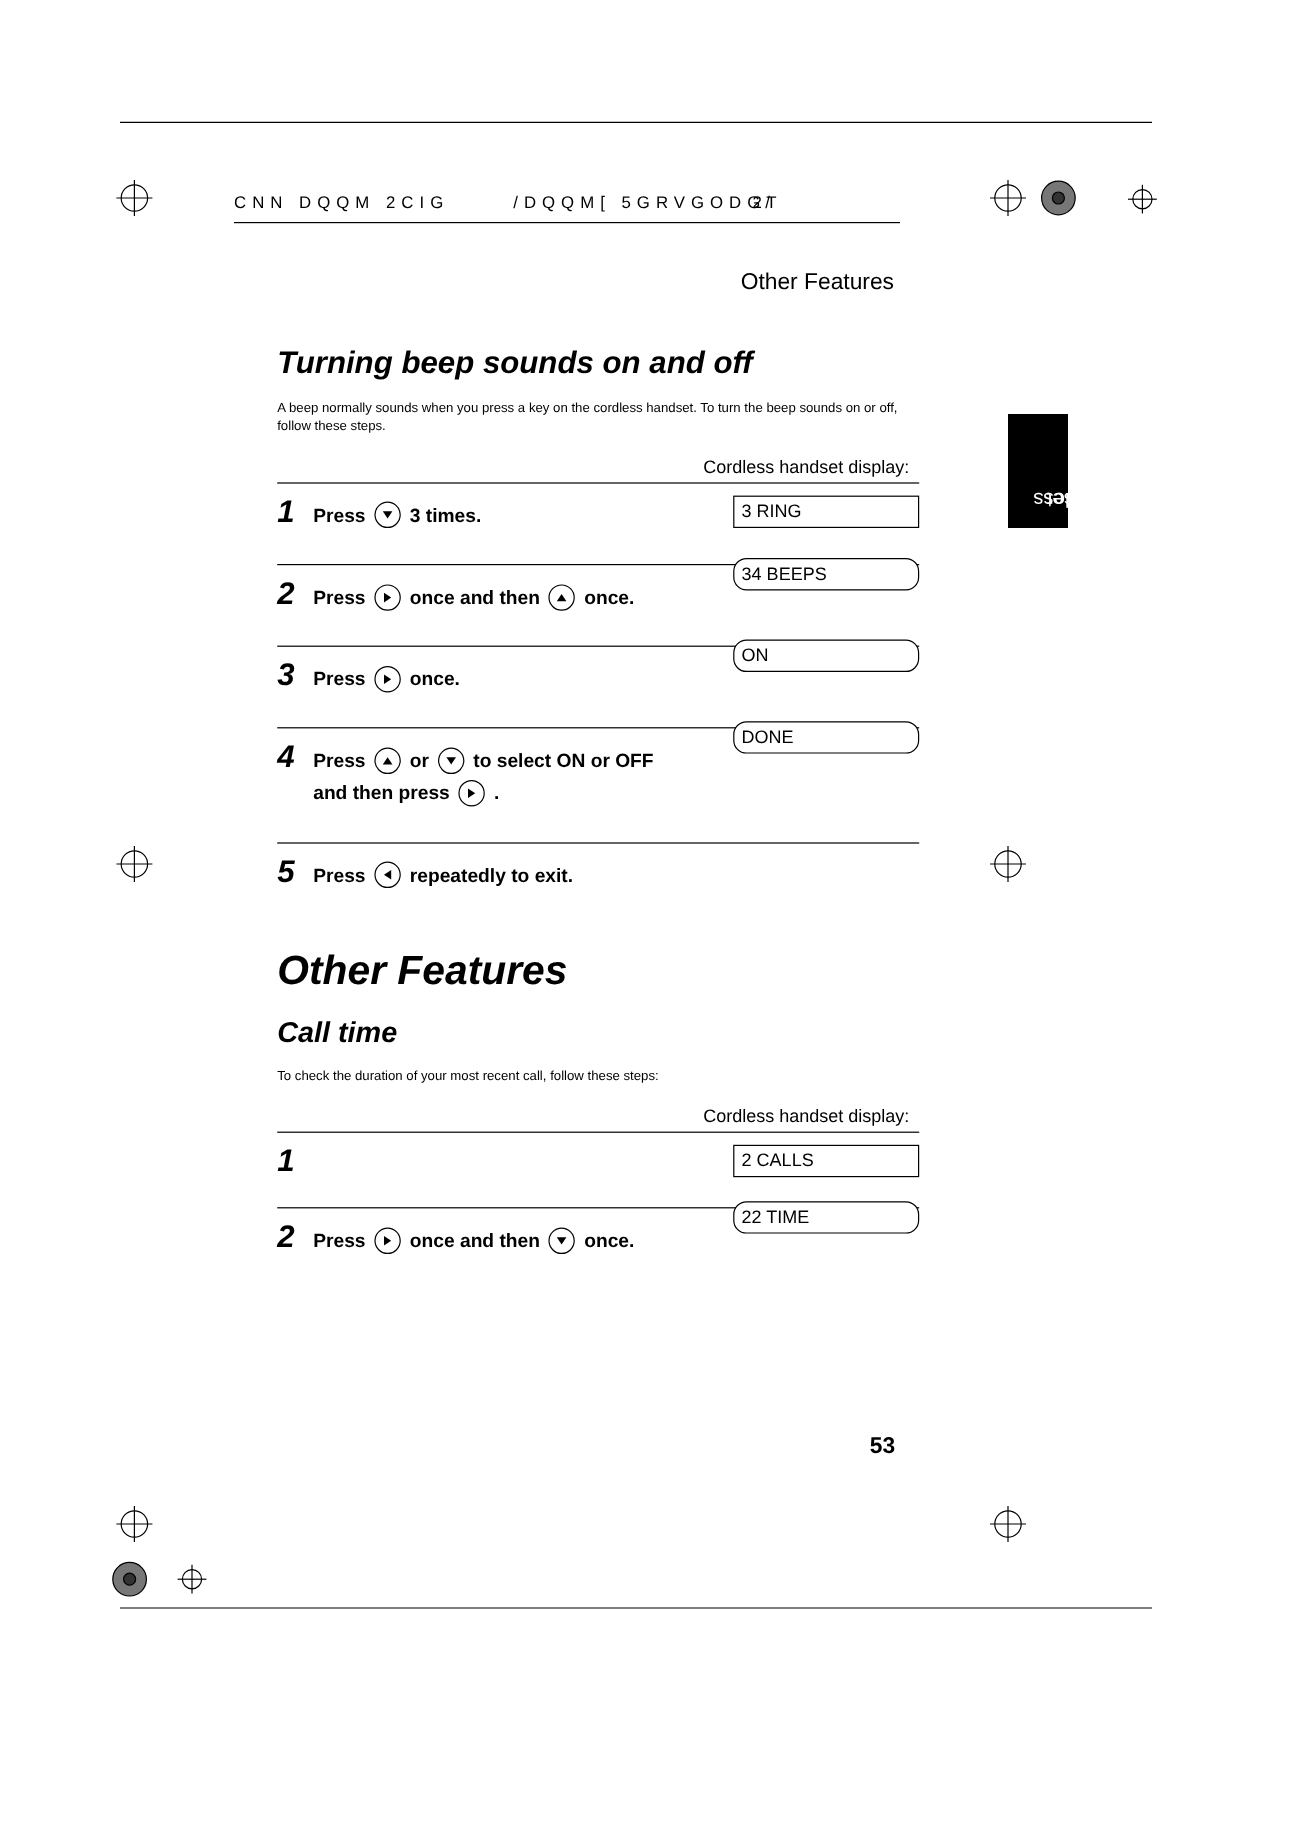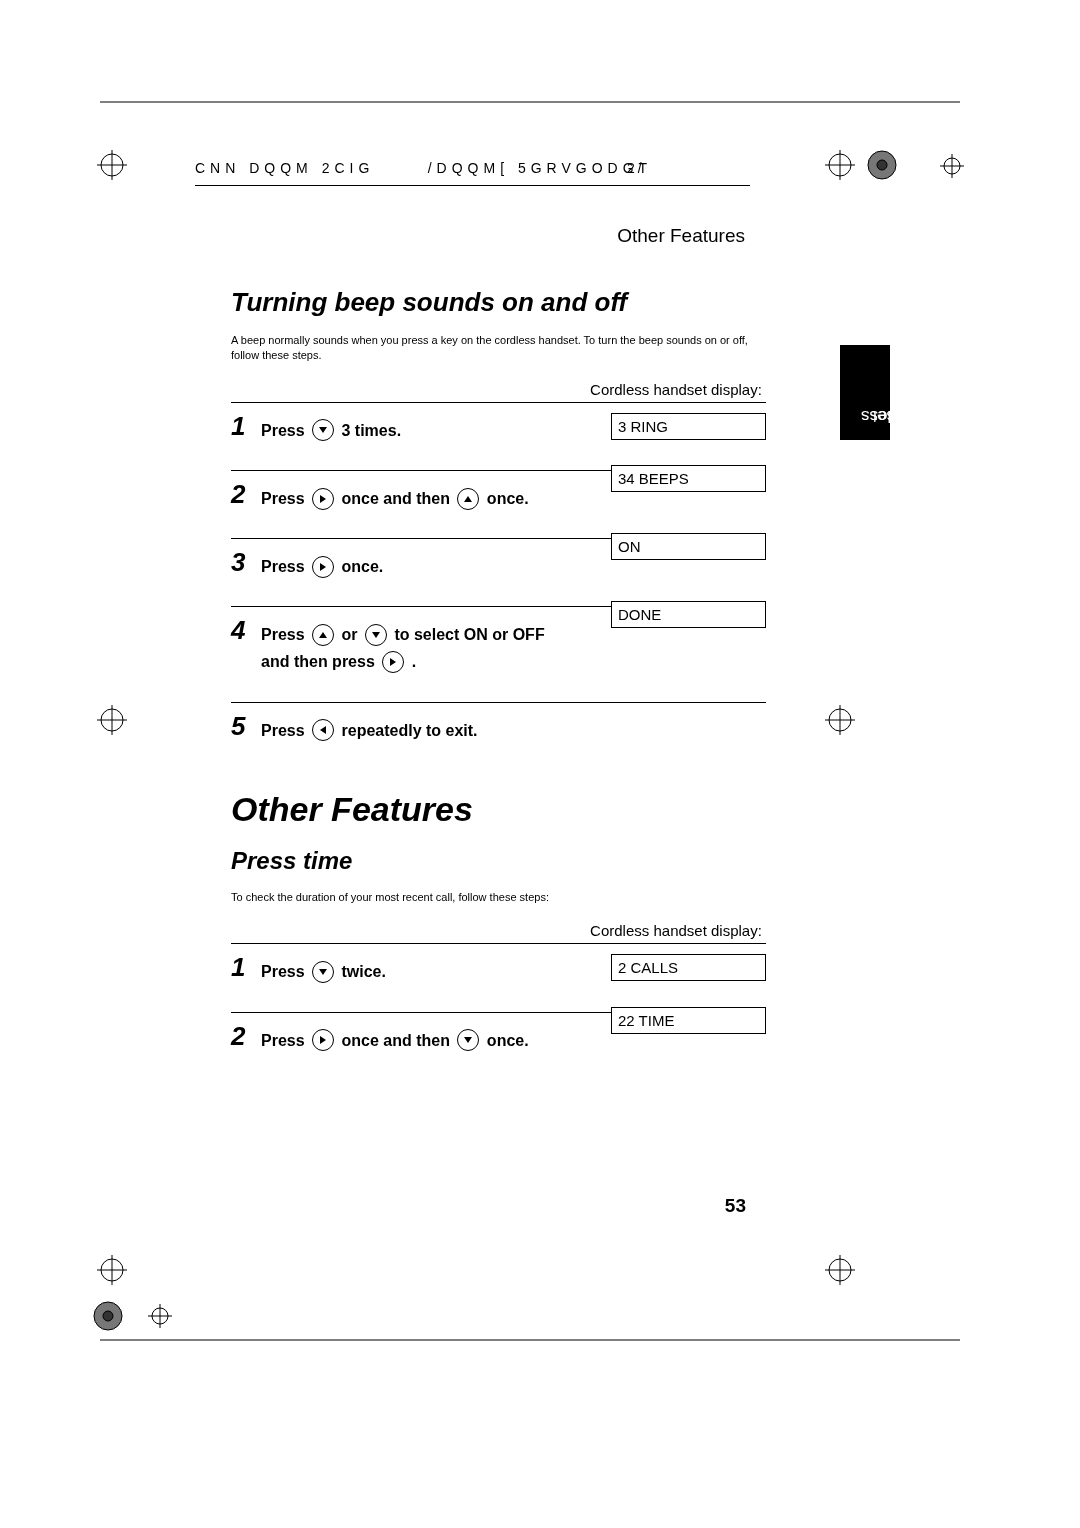--- a/index.html
+++ b/index.html
@@ -79,21 +79,20 @@
     line-height: 1.35;
     margin-bottom: 18px;
   }
   .steps-block {
     margin-left: 0;
   }
   .display-label {
     font-size: 15px;
     margin-left: 355px;
     margin-bottom: 4px;
-    text-align: center;
   }
   .step {
     border-top: 1px solid #000;
     padding-top: 14px;
     padding-bottom: 26px;
     display: flex;
     align-items: flex-start;
     position: relative;
     min-height: 58px;
   }
@@ -123,21 +122,21 @@
   .display-box {
     position: absolute;
     right: 0;
     top: 10px;
     width: 155px;
     border: 1.5px solid #000;
     padding: 4px 6px;
     font-size: 15px;
     background: #fff;
   }
-  .display-box.shift { top: -6px; }
+  .display-box.shift { top: -6px; border-radius: 11px; }
   .big-title {
     font-style: italic;
     font-weight: bold;
     font-size: 34px;
     margin-top: 30px;
     margin-bottom: 18px;
   }
   .page-num {
     position: absolute;
     right: 334px;
@@ -314,37 +313,28 @@
             </span>
           </span>
         <span> repeatedly to exit.</span>
       </div>
     </div>
 
   </div>
 
   <div class="big-title">Other Features</div>
 
-  <div class="section-title" style="font-size:24px;">Press time</div>
+  <div class="section-title" style="font-size:24px;">Call time</div>
   <div class="section-text">To check the duration of your most recent call, follow these steps:</div>
   <div class="display-label">Cordless handset display:</div>
 
   <div class="steps-block">
 
     <div class="step first">
       <div class="step-num">1</div>
-      <div class="step-text">
-        <span>Press </span>
-        <span class="icon">
-            <span class="icon-circle">
-              <span class="arrow down"></span>
-            </span>
-          </span>
-        <span> twice.</span>
-      </div>
       <div class="display-box">2  CALLS</div>
     </div>
 
     <div class="step" style="border-bottom:none;">
       <div class="step-num">2</div>
       <div class="step-text">
         <span>Press </span>
         <span class="icon">
             <span class="icon-circle">
               <span class="arrow right"></span>

